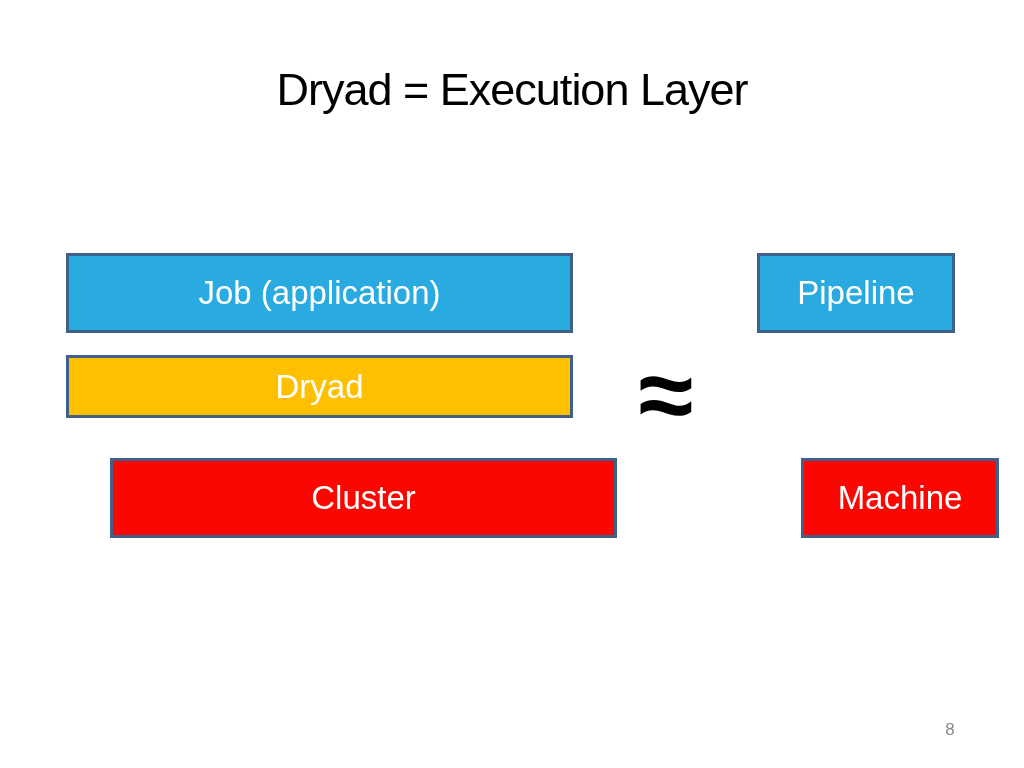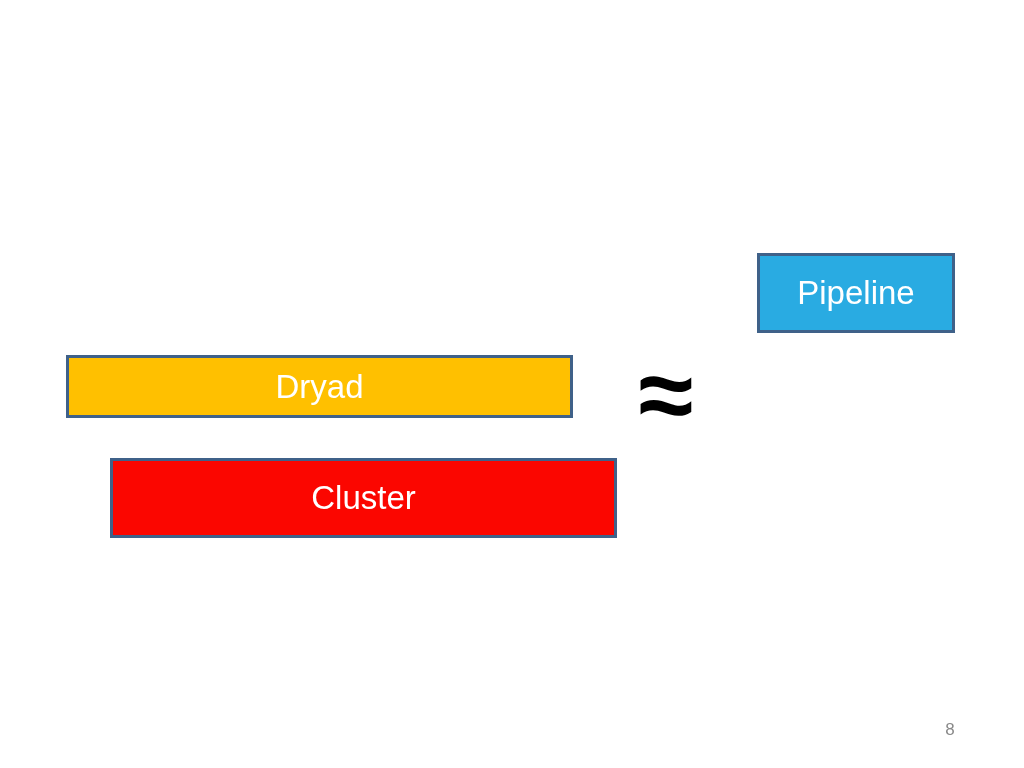--- a/index.html
+++ b/index.html
@@ -68,29 +68,36 @@
     text-align: center;
     font-size: 17px;
     color: var(--page-num);
   }
 </style>
 </head>
 <body>
 
 <div class="slide" style="--box-border: #3F6189; --box-text: #FFFFFF; --title-text: #000000; --page-num: #898989;">
 
+  <div class="title">Dryad = Execution Layer</div>
 
+  <div class="box col-left row-0" style="background: rgb(41, 171, 226);">
+    <span>Job (application)</span>
+  </div>
   <div class="box col-left row-1" style="background: rgb(255, 192, 0);">
     <span>Dryad</span>
   </div>
   <div class="box col-left row-2" style="background: rgb(251, 6, 0);">
     <span>Cluster</span>
   </div>
 
   <div class="approx">≈</div>
 
   <div class="box col-right row-0" style="background: rgb(41, 171, 226);">
     <span>Pipeline</span>
   </div>
+  <div class="box col-right row-2" style="background: rgb(251, 6, 0);">
+    <span>Machine</span>
+  </div>
 
   <div class="page-number">8</div>
 
 </div>
 
 </body></html>

